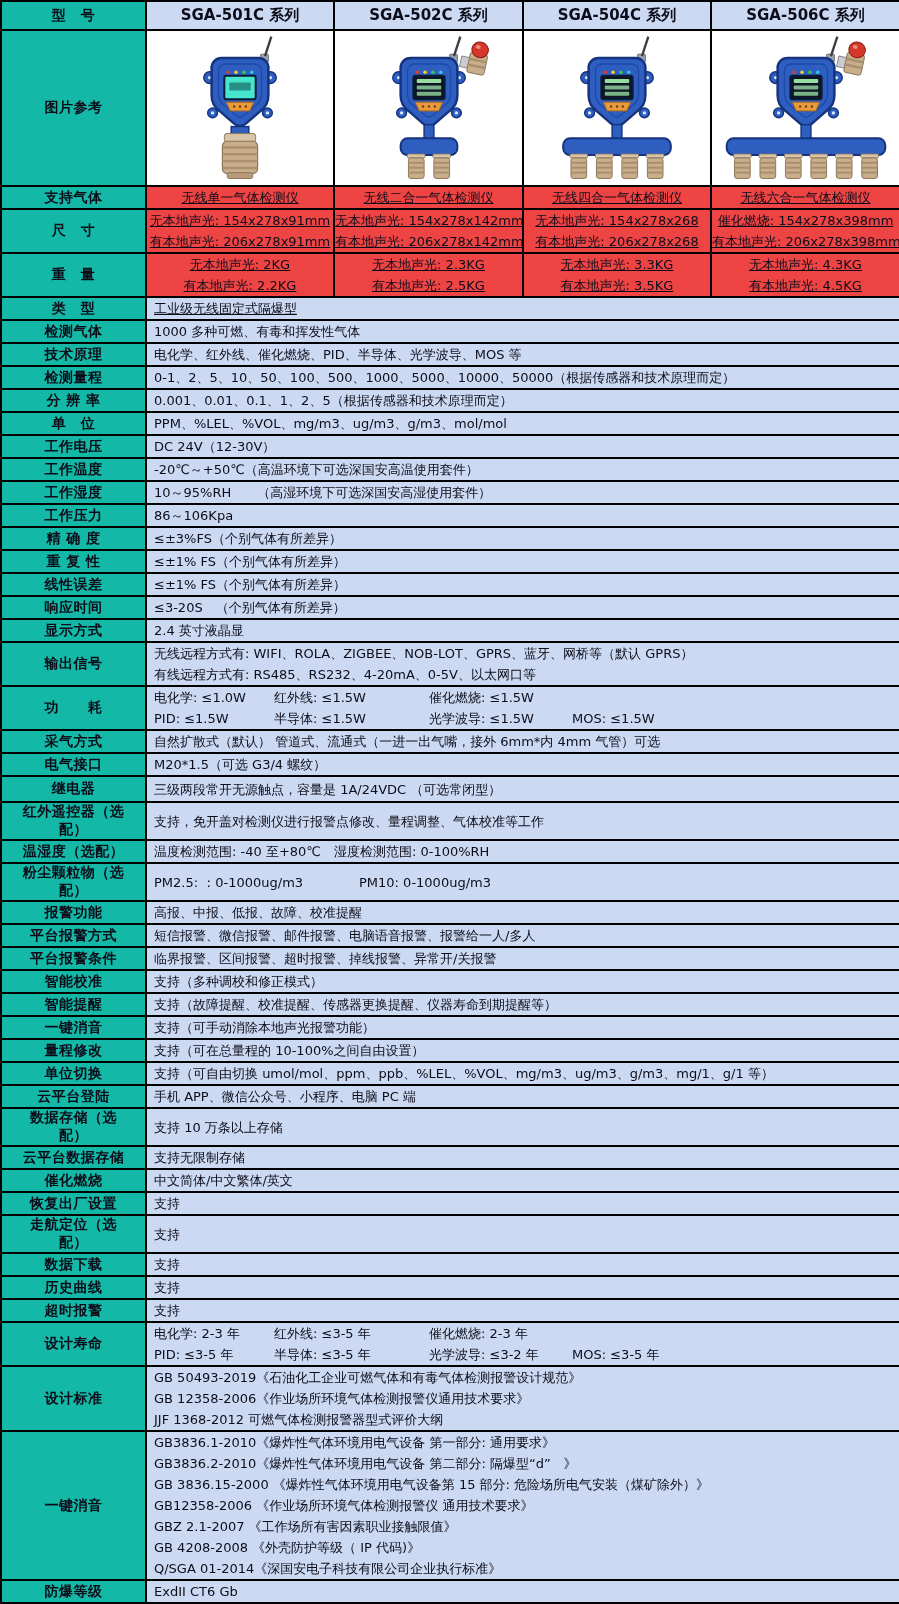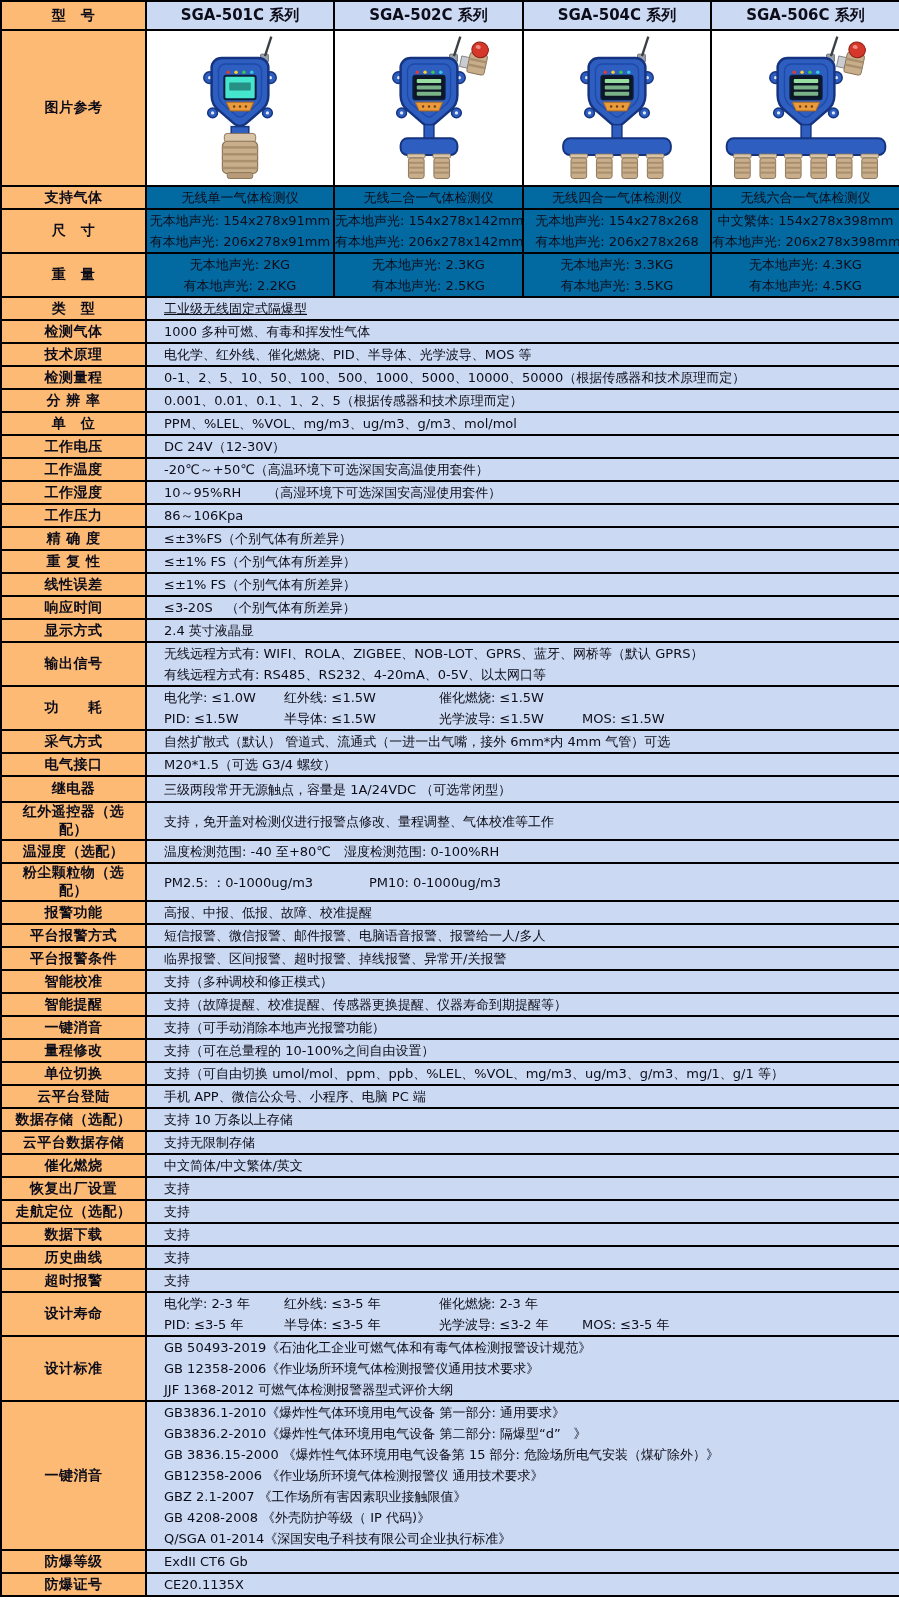--- a/index.html
+++ b/index.html
@@ -1,23 +1,23 @@
 <!DOCTYPE html>
 <html><head>
 <meta charset="utf-8">
 <style>
   html,body{margin:0;padding:0;background:#ffffff;}
   body{font-family:"DejaVu Sans","Liberation Sans",sans-serif;color:#0d0d1a;}
   .sheet{width:899px;}
   table{border-collapse:collapse;table-layout:fixed;width:899px;}
   td{border:2px solid #000;overflow:hidden;vertical-align:middle;padding:0;}
-  .lbl{background:#fdba74;font-weight:bold;text-align:center;font-size:14px;padding:0 10px;letter-spacing:0.5px;}
+  .lbl{background:#14b8a6;font-weight:bold;text-align:center;font-size:14px;padding:0 18px;letter-spacing:0.5px;}
   .hdrcell{background:#CBD9F2;font-weight:bold;text-align:center;font-size:15px;}
-  .val{background:#CBD9F2;font-size:13px;padding:0 17px;text-align:left;}
-  .ctr{background:#0369a1;font-size:13px;text-align:center;}
+  .val{background:#CBD9F2;font-size:13px;padding:0 7px;text-align:left;}
+  .ctr{background:#ef4444;font-size:13px;text-align:center;text-decoration:underline;}
   .imgcell{background:#ffffff;text-align:center;vertical-align:middle;padding:2px 0;}
   .ln{line-height:21px;white-space:nowrap;}
   .seg{display:inline-block;}
   .tab-quad .s0{width:120px;}
   .tab-quad .s1{width:155px;}
   .tab-quad .s2{width:143px;}
   .tab-pm .s0{width:205px;}
   .u{text-decoration:underline;}
   svg{display:block;margin:0 auto;}
 </style>
@@ -267,21 +267,21 @@
           </td>
           <td class="ctr">
             <div class="ln">无本地声光: 154x278x142mm</div>
             <div class="ln">有本地声光: 206x278x142mm</div>
           </td>
           <td class="ctr">
             <div class="ln">无本地声光: 154x278x268</div>
             <div class="ln">有本地声光: 206x278x268</div>
           </td>
           <td class="ctr">
-            <div class="ln">中文繁体: 154x278x398mm</div>
+            <div class="ln">催化燃烧: 154x278x398mm</div>
             <div class="ln">有本地声光: 206x278x398mm</div>
           </td>
         </tr>
         <tr style="height:44px">
     <td class="lbl">重　量</td>
           <td class="ctr">
             <div class="ln">无本地声光: 2KG</div>
             <div class="ln">有本地声光: 2.2KG</div>
           </td>
           <td class="ctr">

